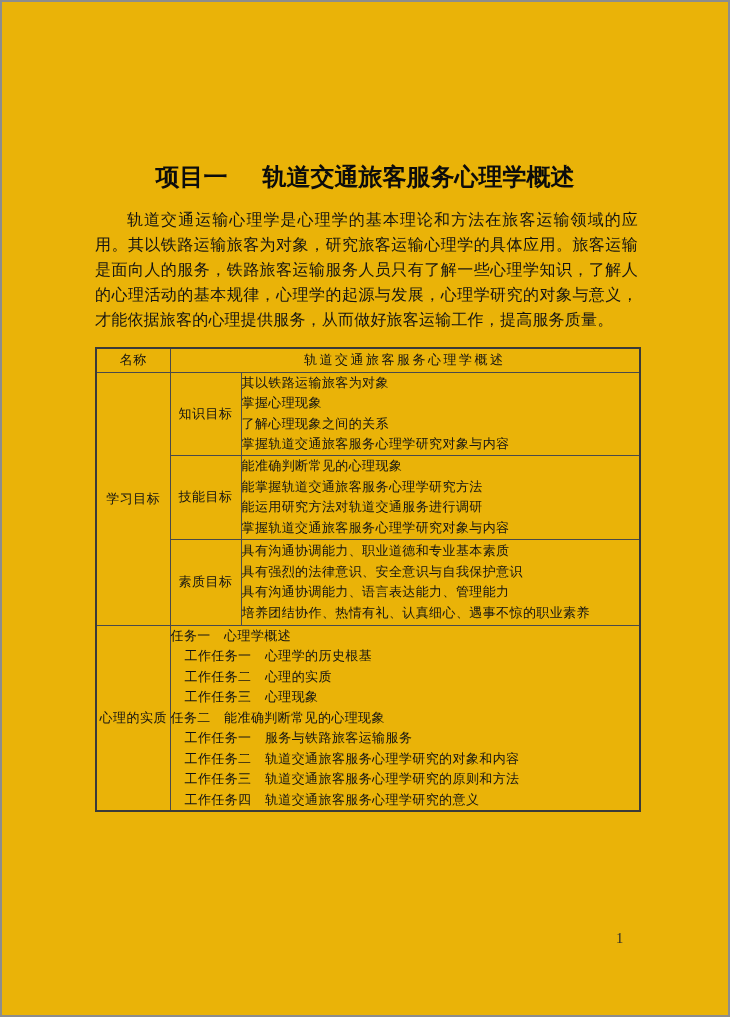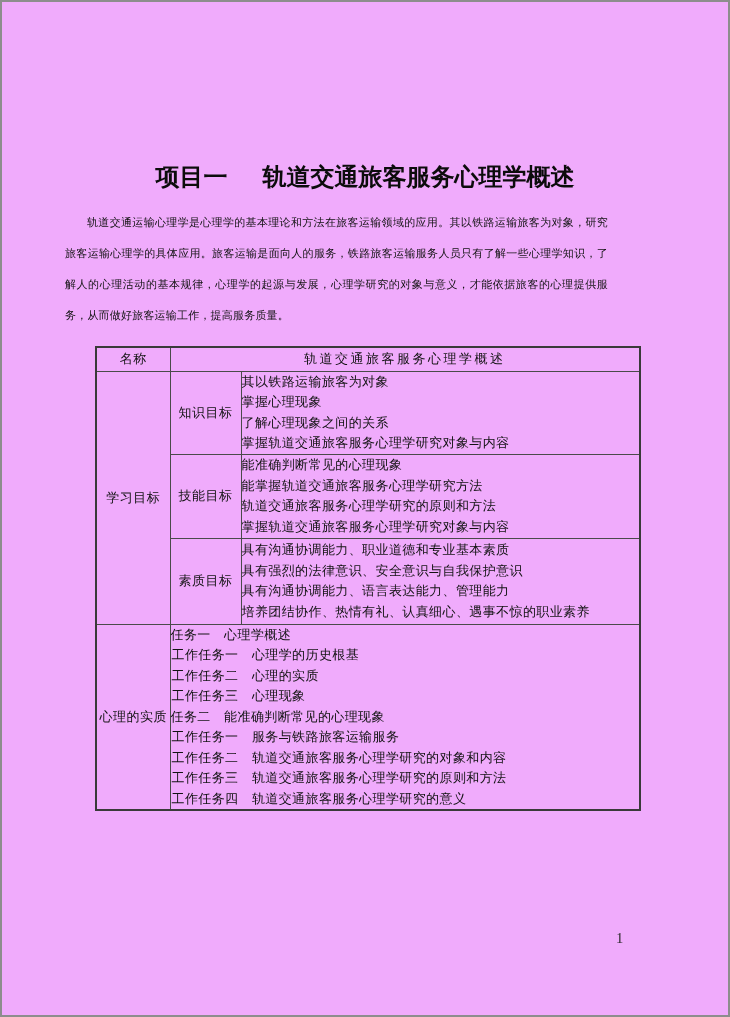--- a/index.html
+++ b/index.html
@@ -2,21 +2,21 @@
 <html lang="zh"><head>
 <meta charset="utf-8">
 <style>
   html, body { margin: 0; padding: 0; background: #fff; }
   .page {
     position: relative;
     width: 730px;
     height: 1017px;
     box-sizing: border-box;
     border: 2px solid #8d8d8d;
-    background: #f0abfc;
+    background: #eab308;
     color: #111;
     font-family: "Liberation Serif", "DejaVu Serif", serif;
     overflow: hidden;
   }
   .doc-title {
     margin: 158px 0 0 0;
     text-align: center;
     font-size: 24px;
     font-weight: bold;
     line-height: 34px;
@@ -33,23 +33,23 @@
     color: #0c0c0c;
   }
   .hand-icon {
     font-size: 15px;
     letter-spacing: 0;
     margin-right: 3px;
     font-weight: bold;
   }
   .intro-paragraph {
     width: 543px;
-    margin: 13px 0 0 63px;
-    font-size: 11px;
-    line-height: 31px;
+    margin: 13px 0 0 93px;
+    font-size: 16px;
+    line-height: 25px;
     text-align: justify;
     text-indent: 2em;
     letter-spacing: 0.2px;
     color: #131313;
   }
   .section-heading.second { margin-top: 11px; }
   .task-table {
     margin: 15px 0 0 93px;
     width: 544px;
     border-collapse: collapse;
@@ -66,21 +66,21 @@
   .row-name { height: 24px; }
   .row-knowledge { height: 81px; }
   .row-skill { height: 84px; }
   .row-quality { height: 86px; }
   .row-content { height: 184px; }
   .lbl { text-align: center; letter-spacing: 0.5px; }
   .val-center { text-align: center; letter-spacing: 2.5px; }
   .items { padding: 4px 6px 4px 14px; }
   .item { line-height: 20.5px; letter-spacing: 0.4px; white-space: nowrap; }
   .items-content { padding: 10px 6px 10px 16px; }
-  .ind1 { padding-left: 1px; }
+  .ind1 { padding-left: 14px; }
   .page-number {
     position: absolute;
     left: 614px;
     top: 928px;
     font-size: 14.5px;
     color: #2a2a2a;
   }
 </style>
 </head>
 <body>
@@ -114,21 +114,21 @@
           <div class="item">了解心理现象之间的关系</div>
           <div class="item">掌握轨道交通旅客服务心理学研究对象与内容</div>
         </td>
       </tr>
 
       <tr class="row-skill">
         <td class="lbl">技能目标</td>
         <td class="items">
           <div class="item">能准确判断常见的心理现象</div>
           <div class="item">能掌握轨道交通旅客服务心理学研究方法</div>
-          <div class="item">轨道交通旅客服务心理学研究的原则和方法</div>
+          <div class="item">能运用研究方法对轨道交通服务进行调研</div>
           <div class="item">掌握轨道交通旅客服务心理学研究对象与内容</div>
         </td>
       </tr>
 
       <tr class="row-quality">
         <td class="lbl">素质目标</td>
         <td class="items">
           <div class="item">具有沟通协调能力、职业道德和专业基本素质</div>
           <div class="item">具有强烈的法律意识、安全意识与自我保护意识</div>
           <div class="item">具有沟通协调能力、语言表达能力、管理能力</div>

